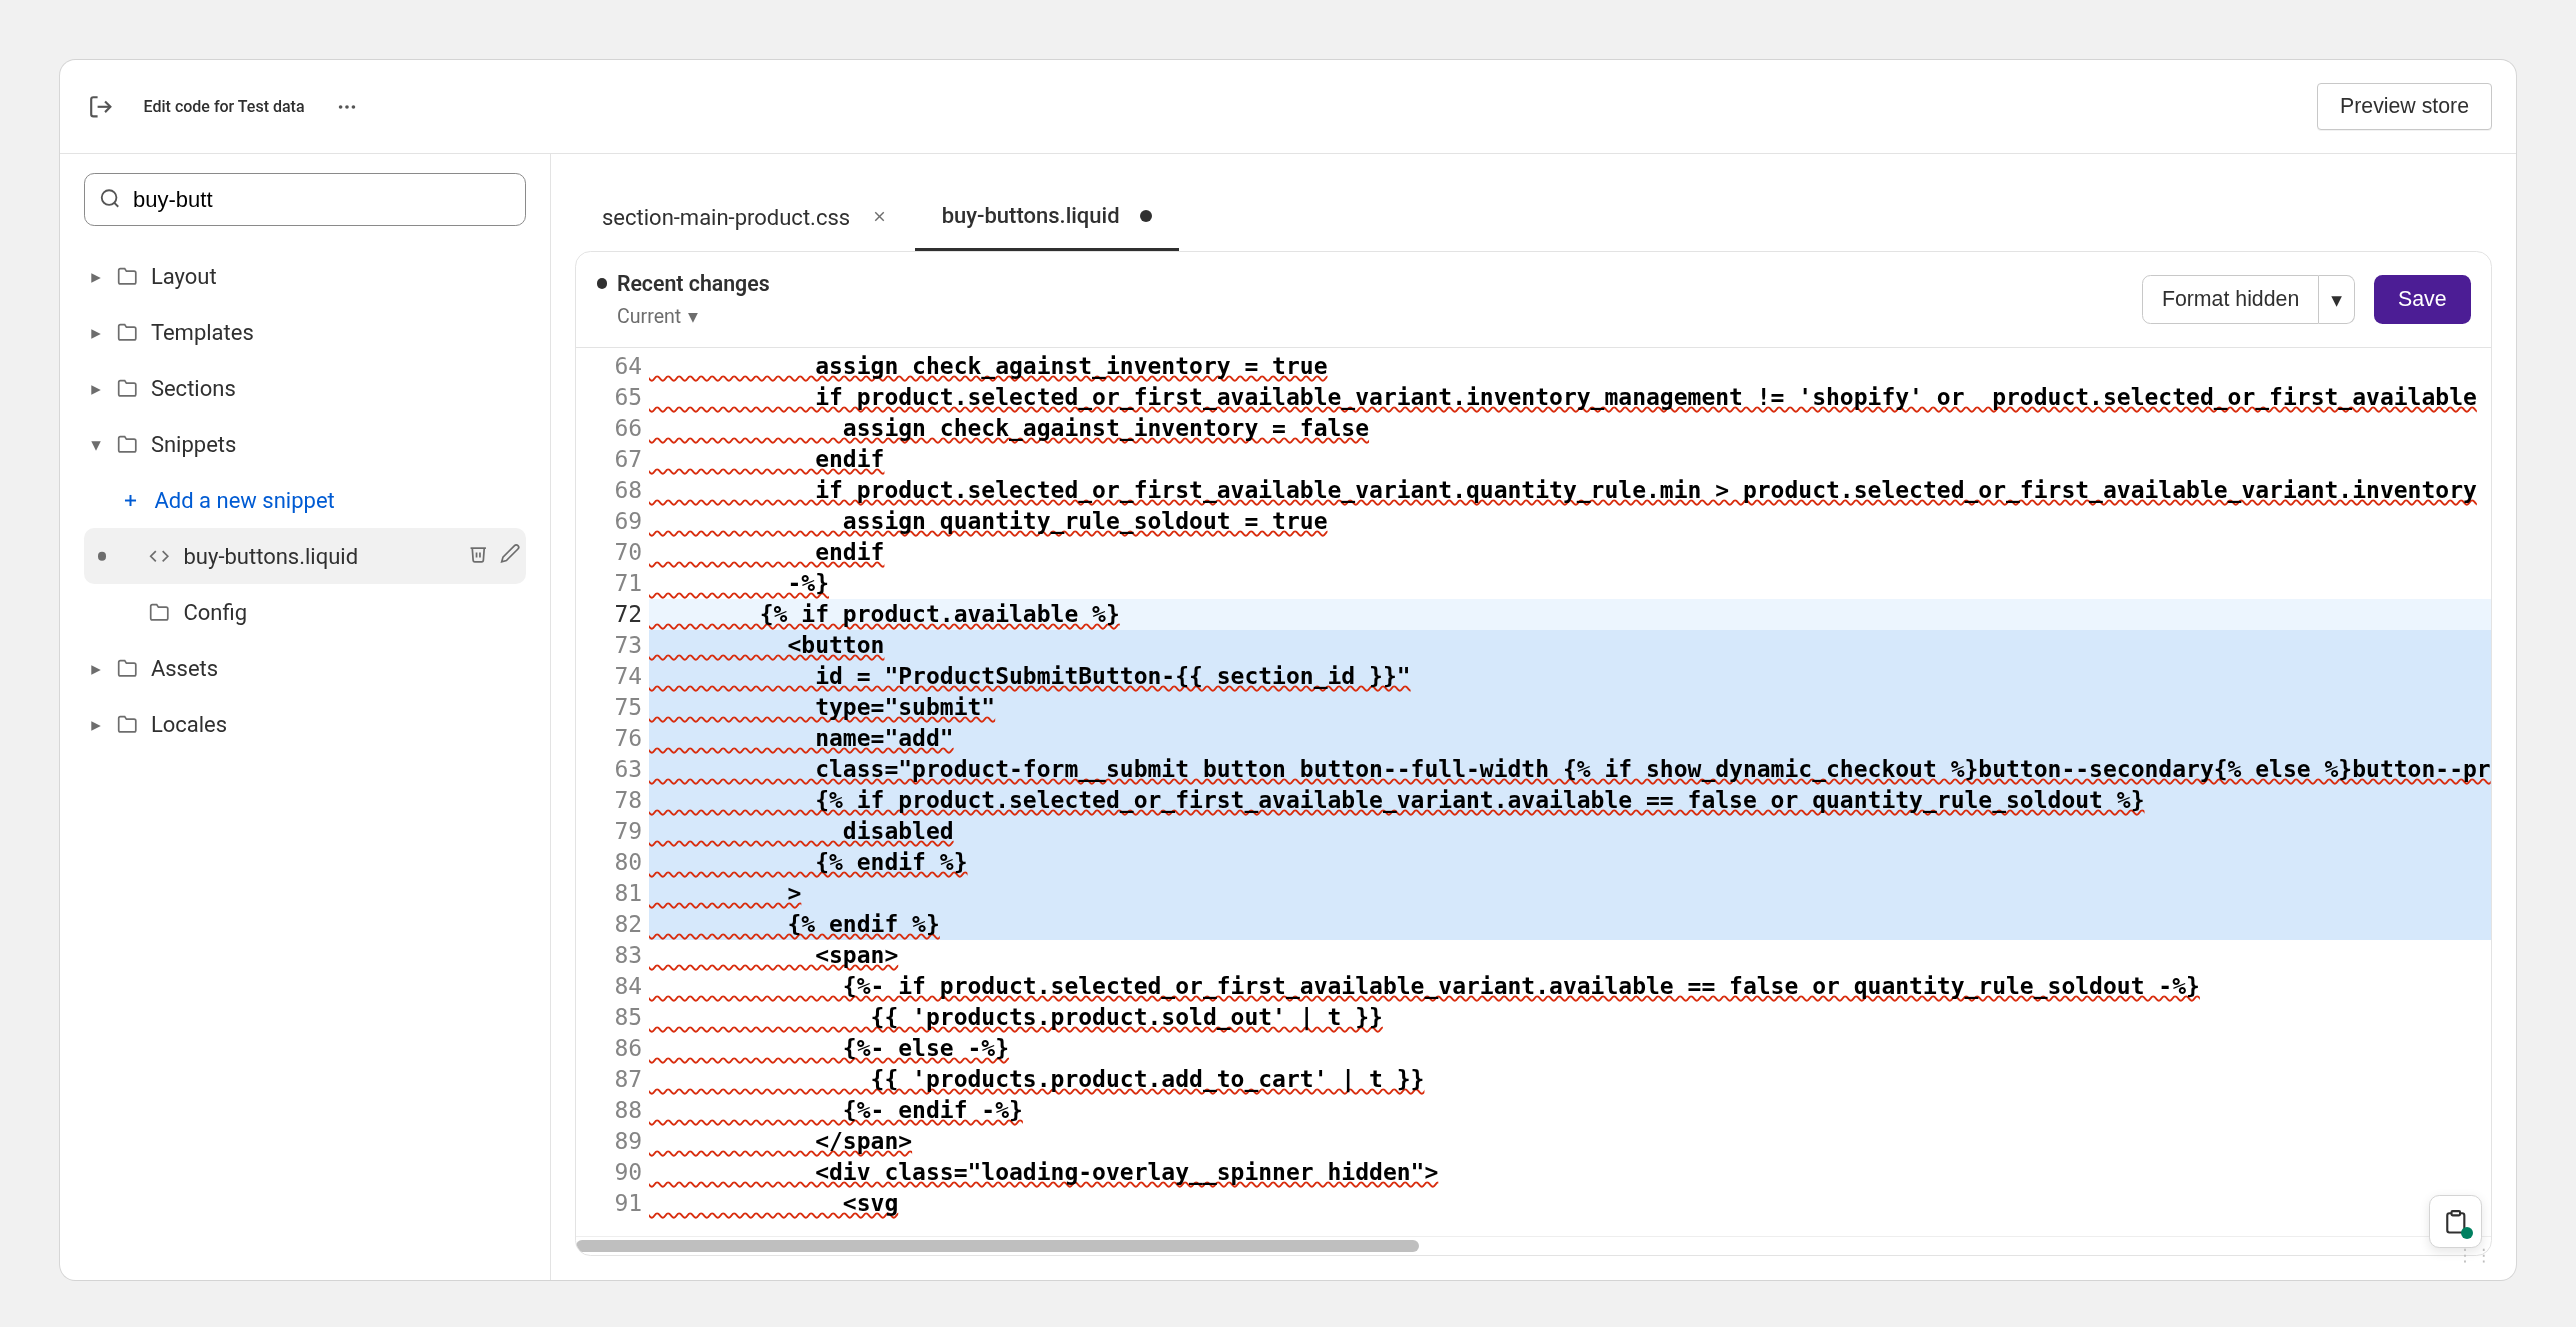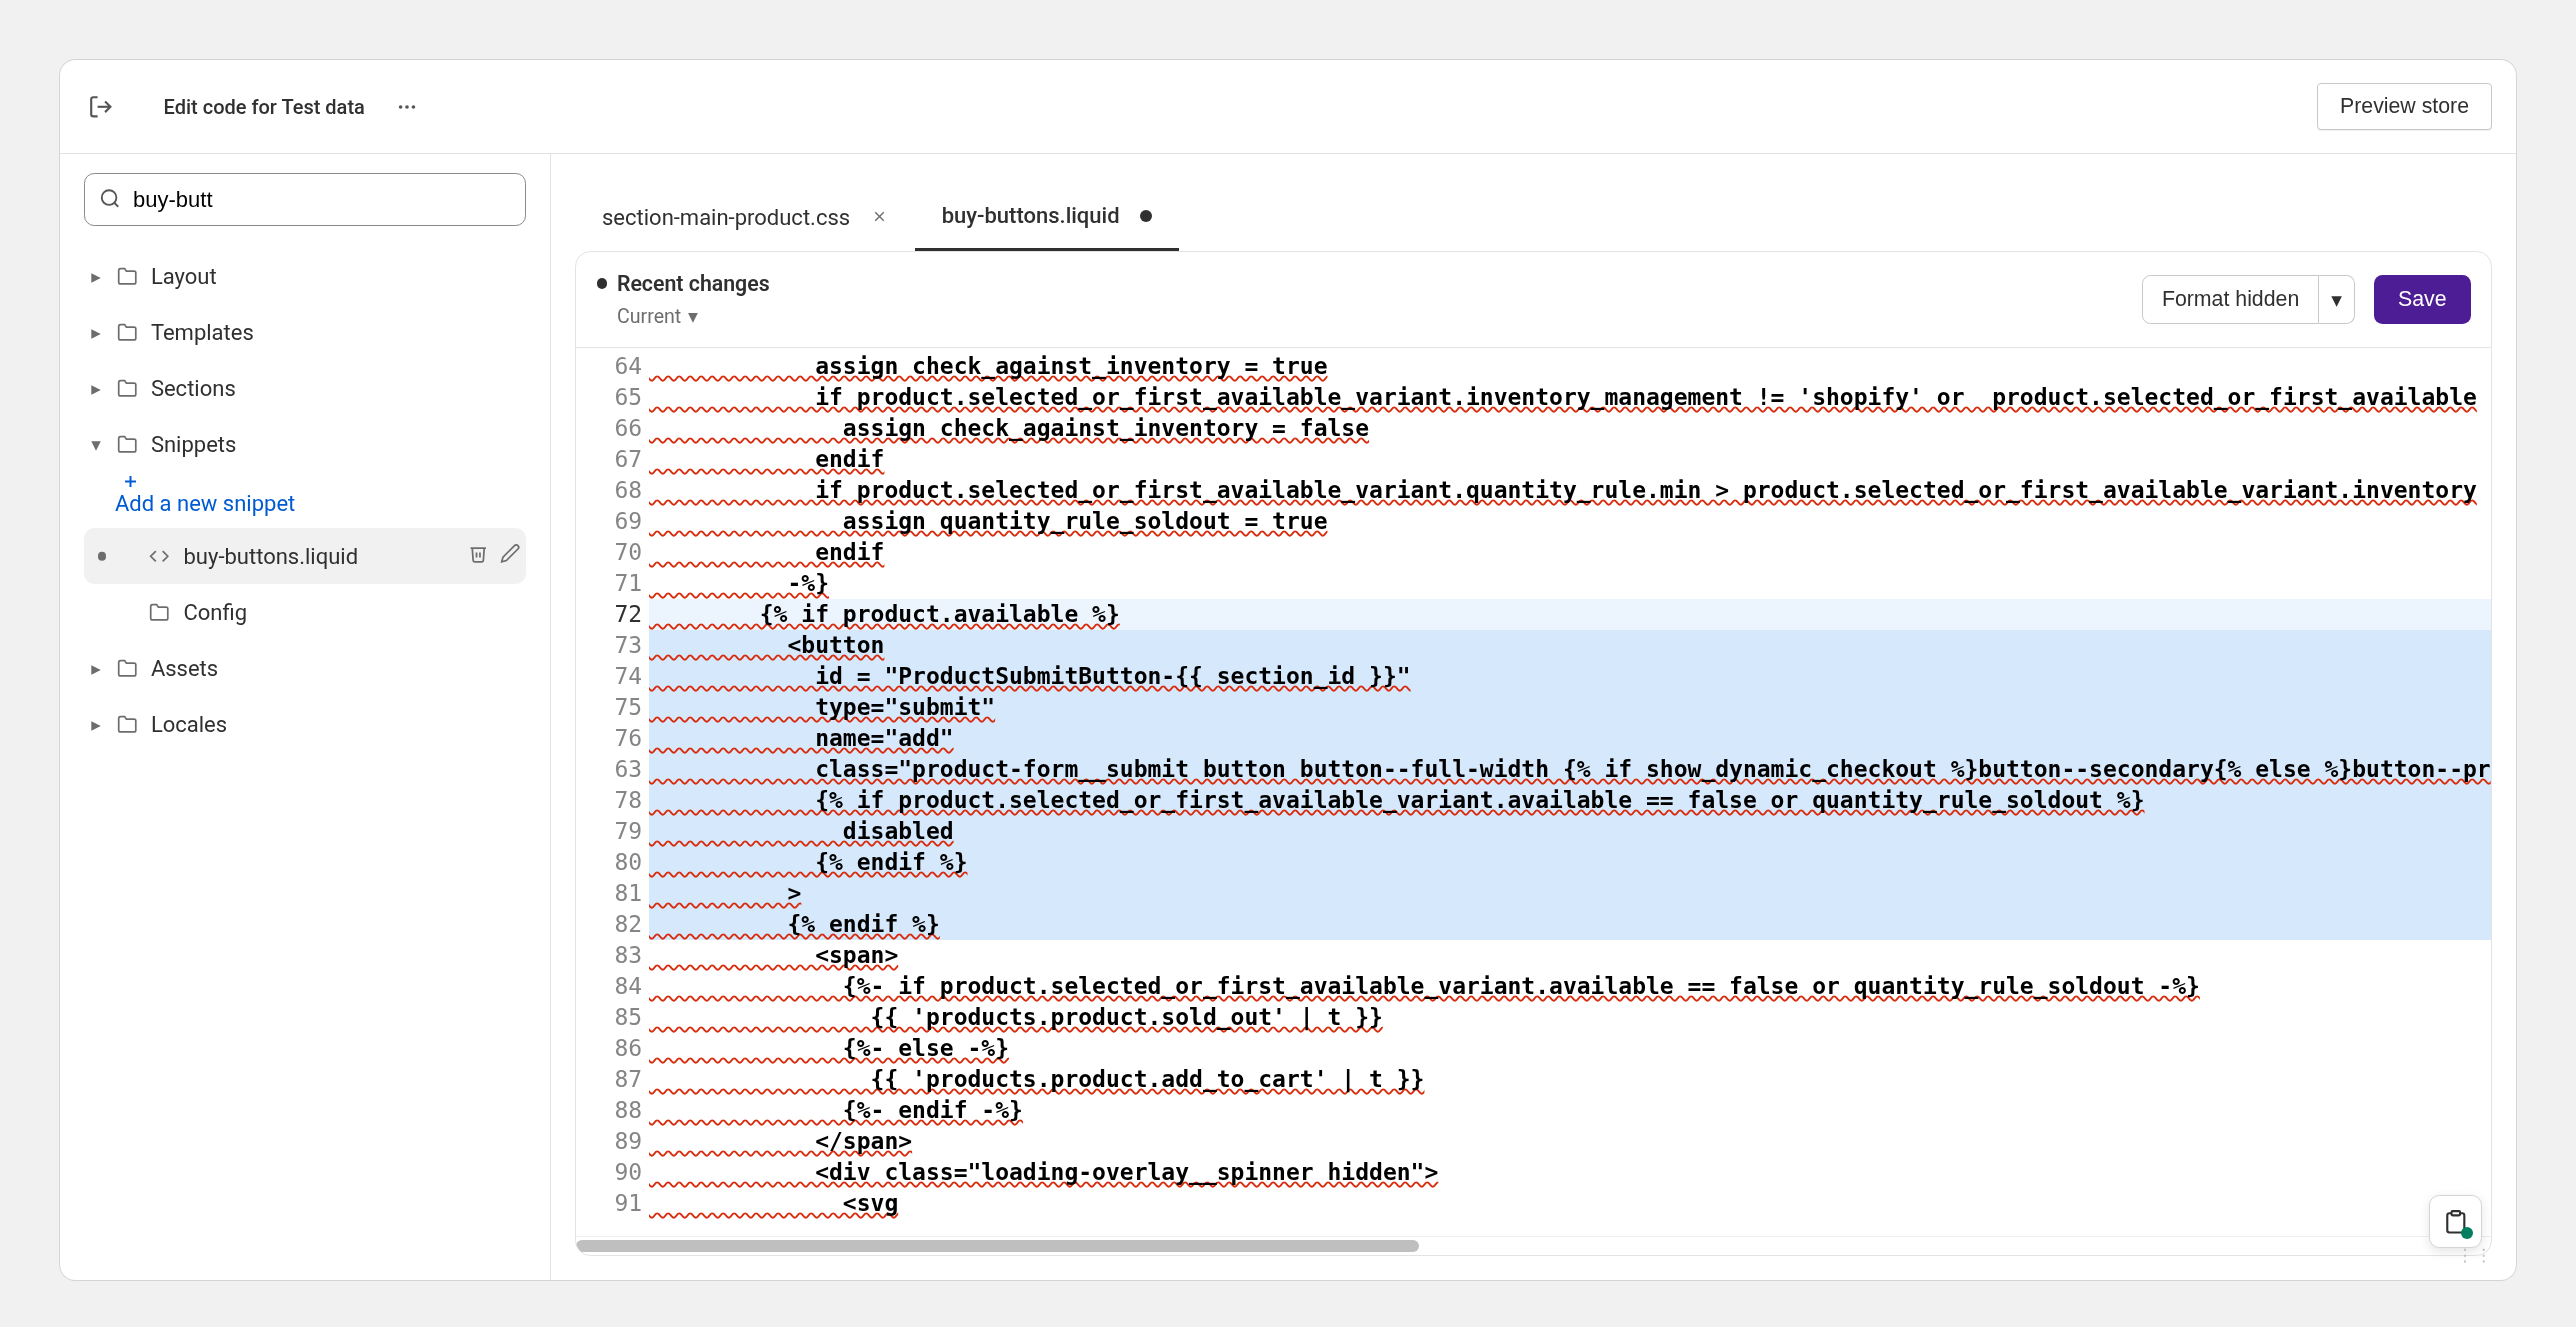--- a/index.html
+++ b/index.html
@@ -27,24 +27,23 @@
       padding: 0 24px;
       border-bottom: 0.9px solid #e3e3e3;
     }
     .exit-btn {
       width: 34px; height: 34px;
       display: flex; align-items: center; justify-content: center;
       color: #555;
       margin-right: 25.6px;
     }
     .title {
-      font-size: 20px;
+      font-size: 16px;
       color: #303030;
       font-weight: 500;
-      margin-left: 20px;
     }
     .more-btn {
       width: 41px; height: 41px;
       display: flex; align-items: center; justify-content: center;
       color: #555;
       margin-left: 22px;
       border-radius: 8.5px;
     }
     .spacer { flex: 1; }
     .preview-btn {
@@ -108,26 +107,26 @@
     .folder-icon, .file-icon, .code-icon, .plus-icon {
       width: 31px;
       display: flex;
       justify-content: center;
       align-items: center;
       color: #6d6d6d;
       margin-right: 8.5px;
     }
     .add-snippet {
       display: flex;
+      align-items: center;
       height: 56px;
       padding-left: 31px;
       color: #005bd3;
       font-size: 22px;
       cursor: pointer;
-      flex-direction: column;
     }
     .add-snippet .plus-icon { color: #005bd3; }
     .tree-file {
       padding-left: 31px;
       position: relative;
     }
     .tree-file.active {
       background: #f1f1f1;
     }
     .dirty-dot {

